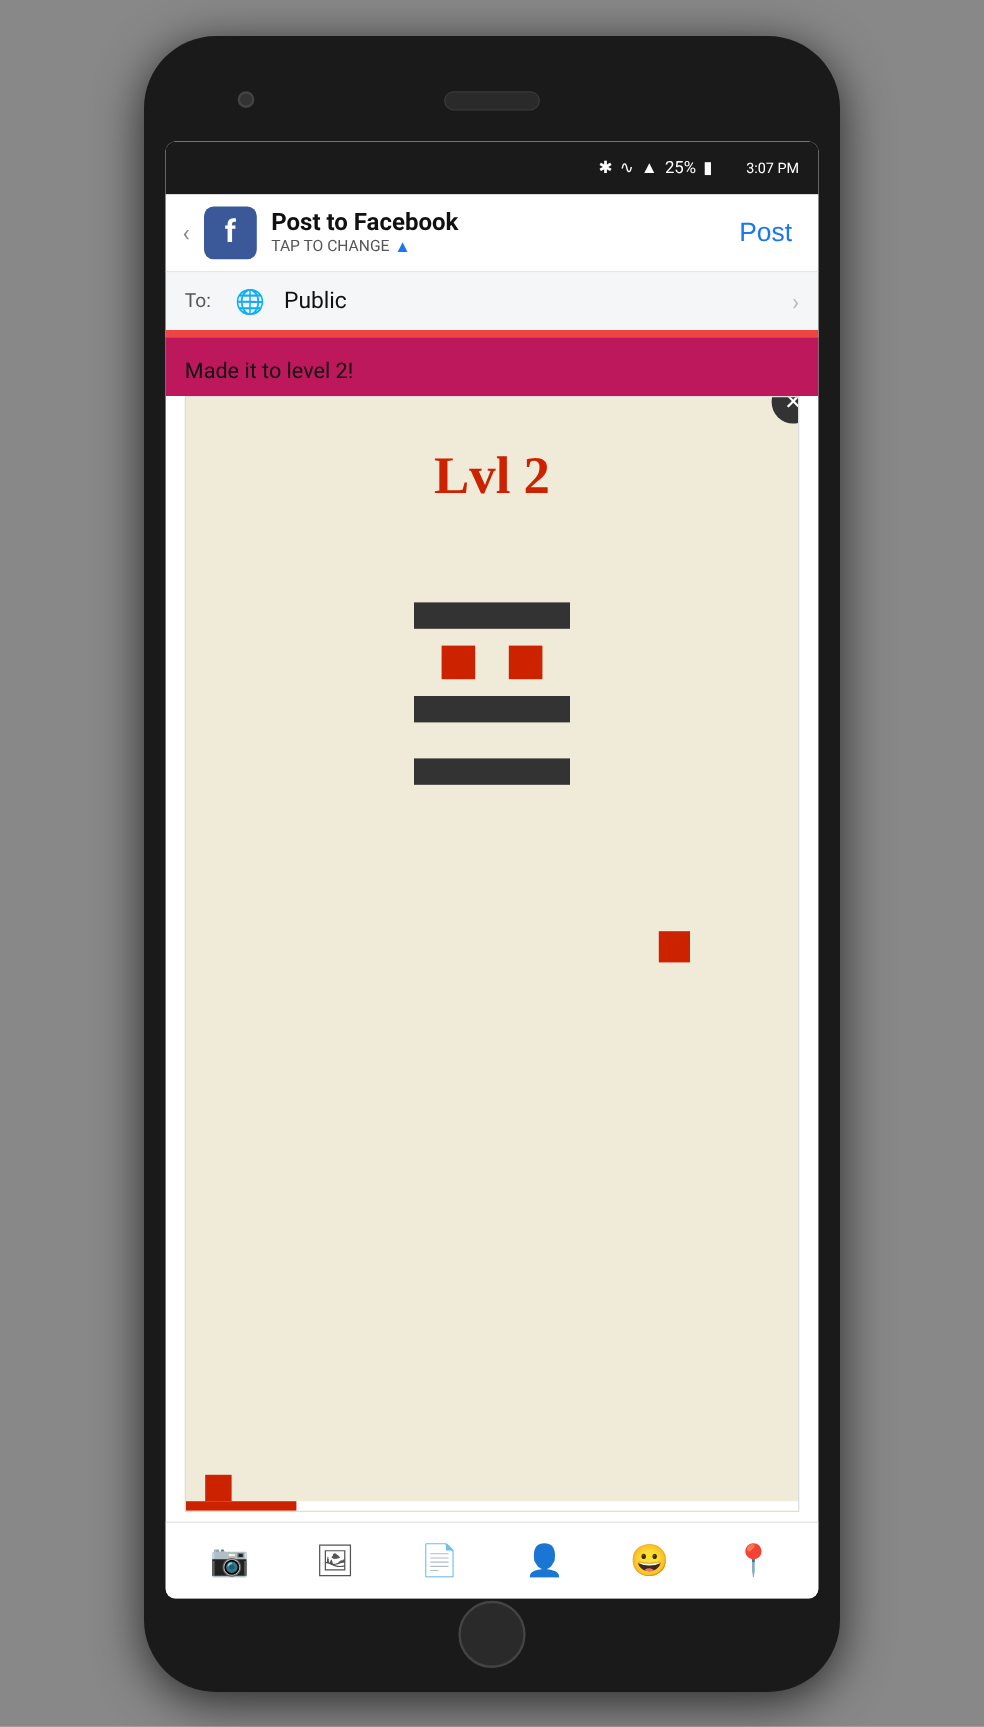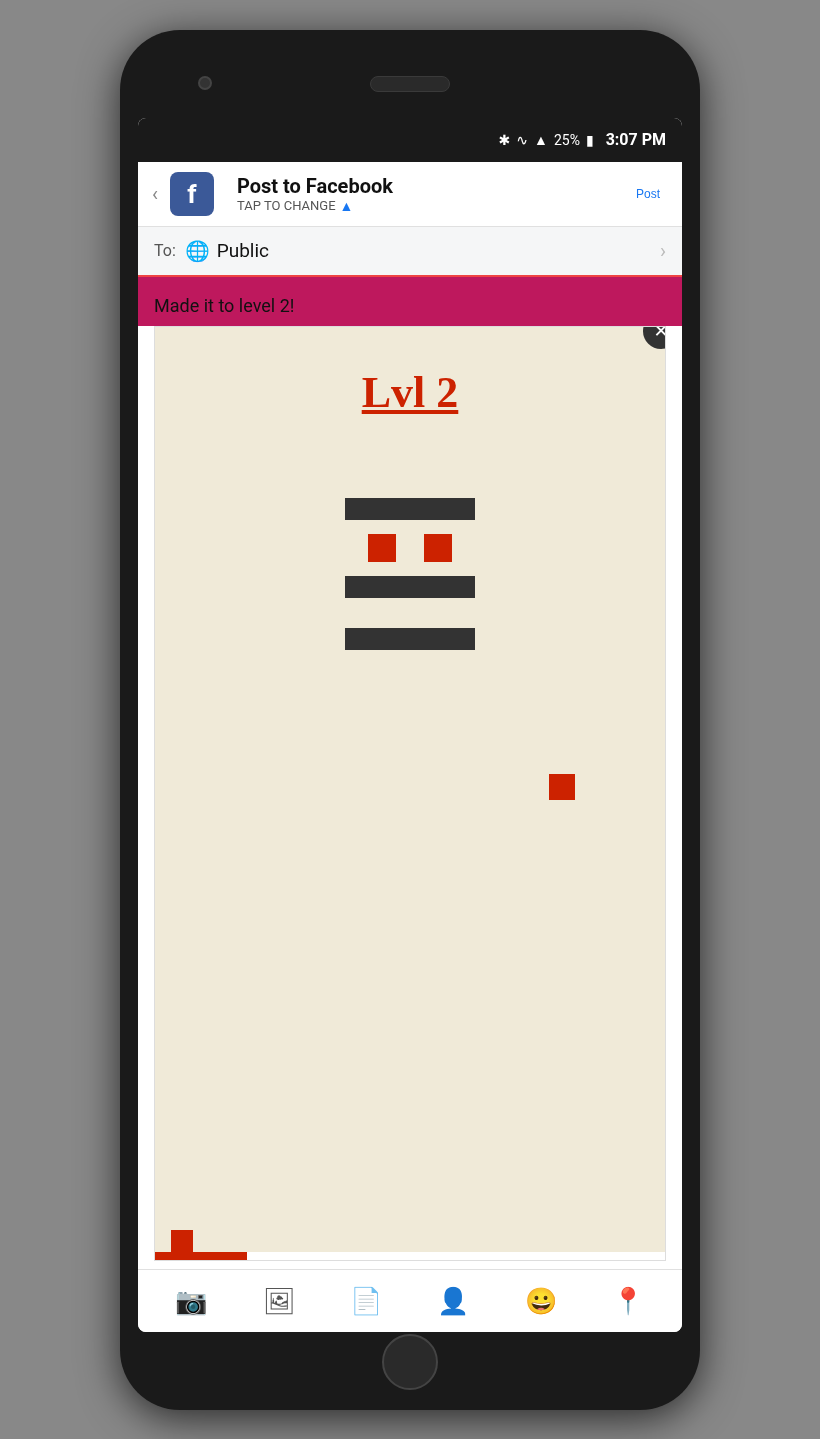--- a/index.html
+++ b/index.html
@@ -85,23 +85,23 @@
     .status-icons {
       display: flex;
       align-items: center;
       gap: 6px;
       color: white;
       font-size: 13px;
     }
 
     .status-time {
       color: white;
-      font-size: 16px;
-      font-weight: bold;
-      margin-left: 4px;
+      font-size: 12px;
+      font-weight: normal;
+      margin-left: 20px;
     }
 
     .status-icon {
       color: white;
       font-size: 14px;
     }
 
     
     .fb-header {
       display: flex;
@@ -129,21 +129,20 @@
       justify-content: center;
       color: white;
       font-size: 26px;
       font-weight: bold;
       margin-right: 12px;
       flex-shrink: 0;
     }
 
     .fb-title-block {
       flex: 1;
-      margin-left: 11px;
     }
 
     .fb-title {
       font-size: 20px;
       font-weight: bold;
       color: #111;
     }
 
     .fb-subtitle {
       font-size: 13px;
@@ -153,36 +152,37 @@
       gap: 4px;
     }
 
     .fb-subtitle-arrow {
       color: #1877f2;
       font-size: 14px;
     }
 
     .fb-post-btn {
       color: #1877f2;
-      font-size: 12px;
+      font-size: 22px;
       font-weight: 500;
       background: none;
       border: none;
       cursor: pointer;
       padding: 4px 8px;
     }
 
     
     .audience-row {
       display: flex;
       align-items: center;
       padding: 12px 16px;
-      border-bottom: 2px solid #ef4444;
+      border-bottom: 6px solid #ef4444;
       background: #f5f6f7;
       flex-shrink: 0;
+      gap: 10px;
     }
 
     .audience-label {
       font-size: 16px;
       color: #555;
       margin-right: 10px;
     }
 
     .audience-globe {
       font-size: 20px;
@@ -250,21 +250,20 @@
       position: relative;
     }
 
     .game-lvl-text {
       font-size: 44px;
       font-weight: bold;
       color: #cc2200;
       margin-top: 40px;
       margin-bottom: 60px;
       font-family: serif;
-      text-decoration: underline;
     }
 
     .game-elements {
       display: flex;
       flex-direction: column;
       align-items: center;
       gap: 10px;
       margin-top: 20px;
     }
 

